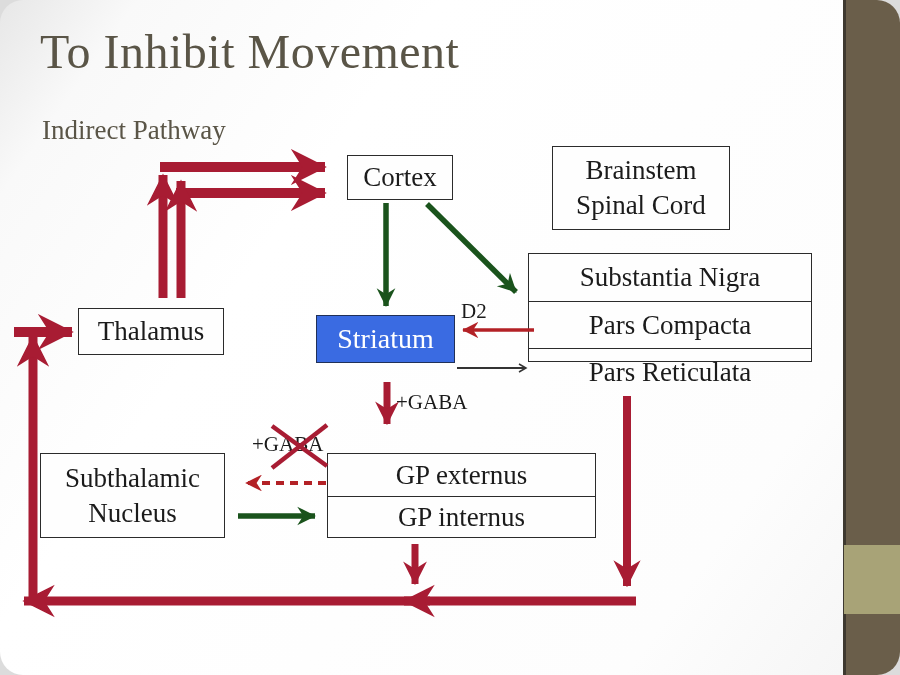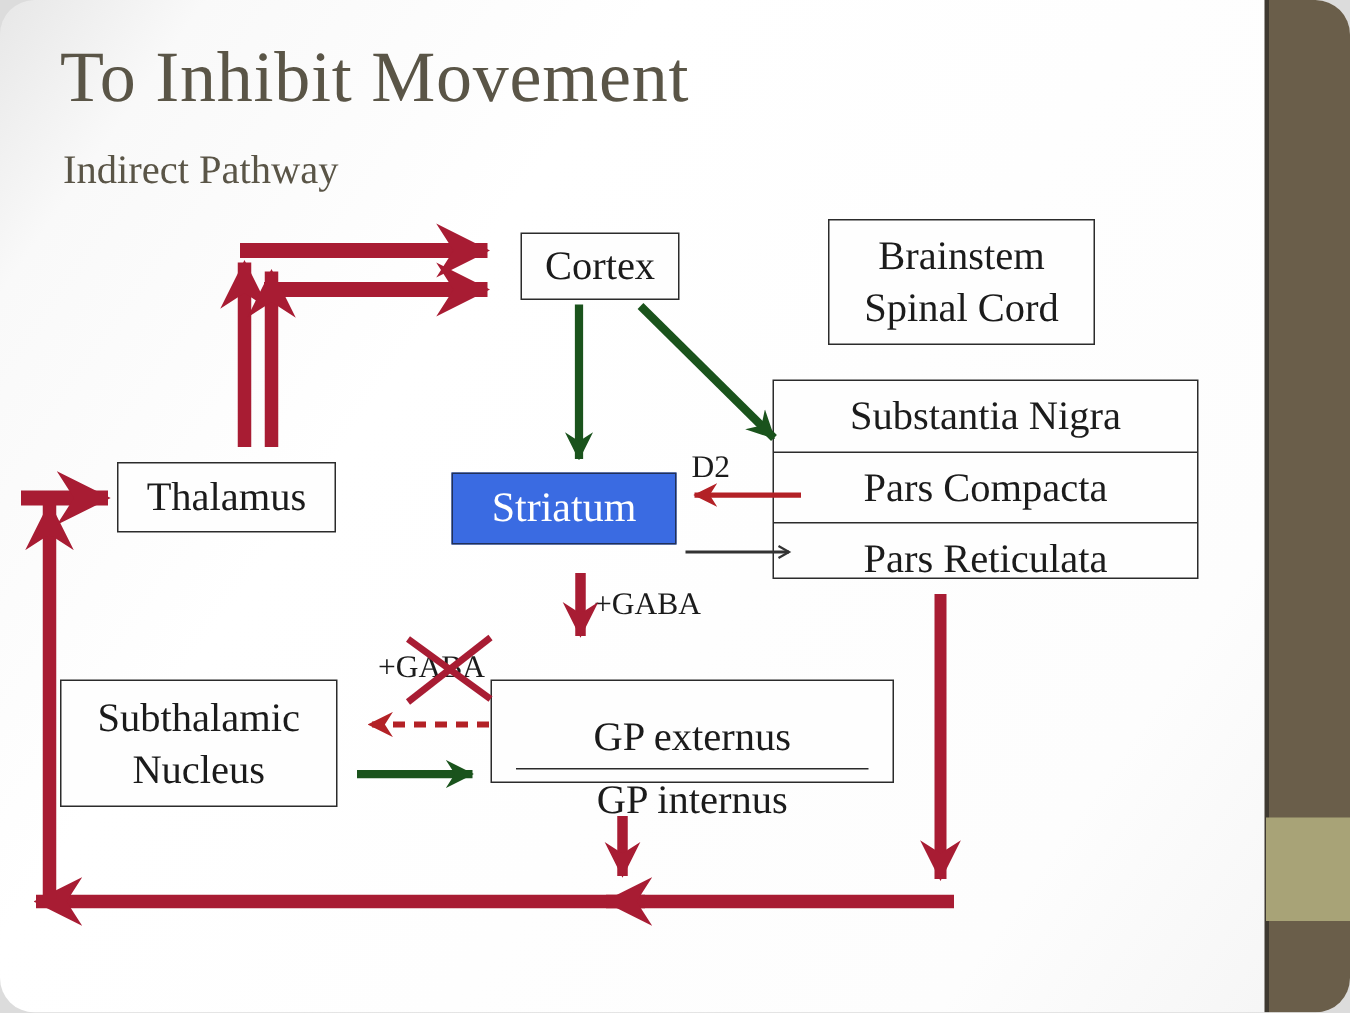--- a/index.html
+++ b/index.html
@@ -7,37 +7,37 @@
     position:relative;width:900px;height:675px;overflow:hidden;
     background:linear-gradient(125deg,#e7e7e7 0%,#f9f9f9 10%,#ffffff 32%,#fdfdfd 80%,#f4f4f4 100%);
     font-family:"Liberation Serif","DejaVu Serif",serif;
     border-radius:23px;
   }
   .title{
     position:absolute;left:40px;top:26px;font-size:48px;line-height:1.1;
     color:var(--c-title,#5a5547);letter-spacing:.5px;white-space:nowrap;
   }
   .subtitle{
-    position:absolute;left:42px;top:98px;font-size:27px;
+    position:absolute;left:42px;top:115px;font-size:27px;
     color:var(--c-title,#5a5547);white-space:nowrap;
   }
   .box{
     position:absolute;box-sizing:border-box;border:1.6px solid #2b2b2b;background:#fefefe;
     display:flex;flex-direction:column;align-items:center;justify-content:center;
     color:#1b1b1b;font-size:27px;line-height:1.28;text-align:center;
   }
   .cortex{left:332px;top:155px;width:106px;height:45px;margin-left:15px;}
   .brainstem{left:552px;top:146px;width:178px;height:84px;}
   .thalamus{left:78px;top:308px;width:146px;height:47px;}
   .striatum{
-    left:301px;top:315px;width:150px;height:48px;
+    left:316px;top:315px;width:139px;height:48px;
     background:var(--c-striatum-fill,#3a6be2);border:1.8px solid #203058;color:#ffffff;font-size:28px;
   }
-  .sn{left:515px;top:253px;width:284px;height:133px;padding:0;display:block;}
-  .gp{left:327px;top:453px;width:269px;height:69px;padding:16px;display:block;}
+  .sn{left:528px;top:253px;width:284px;height:109px;padding:0;display:block;}
+  .gp{left:327px;top:453px;width:269px;height:85px;padding:0;display:block;}
   .stackrow{
     display:flex;align-items:center;justify-content:center;height:47.2px;box-sizing:border-box;
   }
   .gp .stackrow{height:41.8px;}
   .stackrow + .stackrow{border-top:1.5px solid #2b2b2b;}
   .subthal{left:40px;top:453px;width:185px;height:85px;}
   .lbl{position:absolute;font-size:21px;color:#1b1b1b;white-space:nowrap;}
   .lbl-d2{left:461px;top:299px;}
   .lbl-gaba{left:396px;top:390px;}
   .lbl-gaba-blocked{left:252px;top:432px;}

